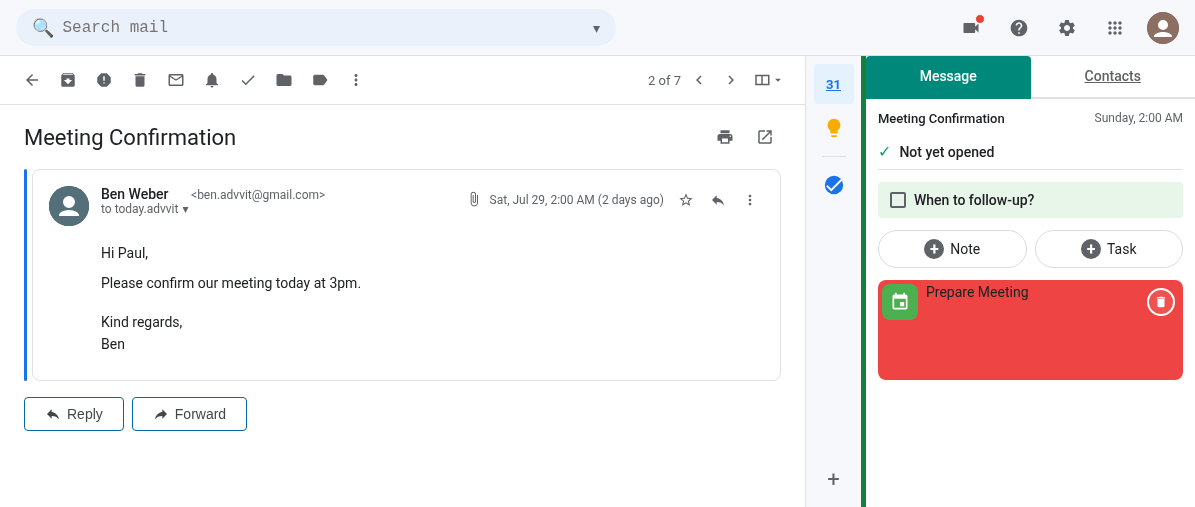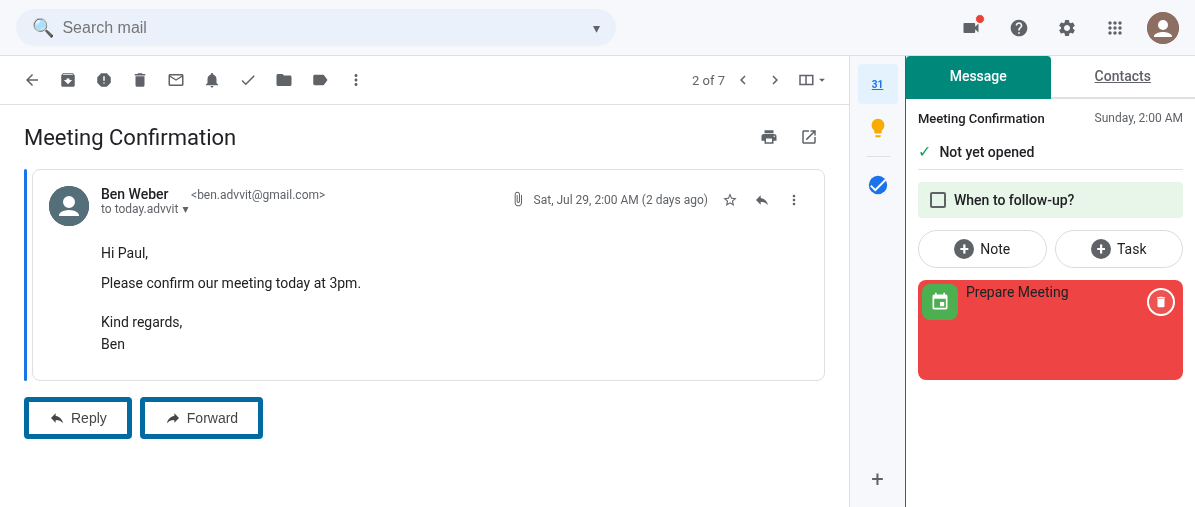--- a/index.html
+++ b/index.html
@@ -1,21 +1,21 @@
 <!DOCTYPE html>
 <html><head>
   <meta charset="utf-8">
   <style>
     * { box-sizing: border-box; margin: 0; padding: 0; }
     body { font-family: 'Google Sans', Roboto, Arial, sans-serif; font-size: 14px; background: #f1f3f4; display: flex; flex-direction: column; height: 507px; width: 1195px; overflow: hidden; }
 
     
     .topbar { display: flex; align-items: center; background: #f6f8fc; padding: 8px 16px; gap: 12px; border-bottom: 1px solid #e0e0e0; height: 56px; }
     .search-bar { display: flex; align-items: center; background: #eaf1fb; border-radius: 24px; padding: 8px 16px; flex: 1; max-width: 600px; gap: 8px; }
-    .search-bar input { border: none; background: transparent; outline: none; font-size: 16px; color: #a16207; width: 100%; }
+    .search-bar input { border: none; background: transparent; outline: none; font-size: 16px; color: #a16207; width: 100%; font-family: Liberation Mono, monospace; }
     .topbar-icons { display: flex; align-items: center; gap: 16px; margin-left: auto; }
     .topbar-icon { width: 32px; height: 32px; display: flex; align-items: center; justify-content: center; border-radius: 50%; cursor: pointer; font-size: 18px; color: #5f6368; }
     .avatar { width: 32px; height: 32px; border-radius: 50%; background: #8d6e63; display: flex; align-items: center; justify-content: center; color: white; font-size: 14px; overflow: hidden; }
     .notification-badge { position: relative; }
     .notification-badge::after { content: ''; position: absolute; top: 2px; right: 2px; width: 8px; height: 8px; background: #ea4335; border-radius: 50%; border: 1px solid #f6f8fc; }
 
     
     .main { display: flex; flex: 1; overflow: hidden; }
 
     
@@ -44,24 +44,24 @@
     .email-header { display: flex; align-items: flex-start; gap: 12px; margin-bottom: 16px; }
     .sender-avatar { width: 40px; height: 40px; border-radius: 50%; background: #4a4a4a; display: flex; align-items: center; justify-content: center; color: white; font-size: 14px; flex-shrink: 0; }
     .sender-info { flex: 1; }
     .email-meta { display: flex; align-items: center; gap: 8px; margin-left: auto; font-size: 12px; color: #5f6368; }
     .email-meta-icons { display: flex; gap: 4px; }
     .email-meta-icon { width: 28px; height: 28px; display: flex; align-items: center; justify-content: center; border-radius: 50%; cursor: pointer; color: #5f6368; font-size: 14px; }
     .email-body { font-size: 14px; color: #202124; line-height: 1.6; padding-left: 52px; }
     .email-body p { margin-bottom: 8px; }
 
     .reply-section { display: flex; gap: 8px; padding: 16px 0; }
-    .reply-btn { display: flex; align-items: center; gap: 6px; padding: 8px 20px; border: 5px solid #0369a1; border-radius: 4px; cursor: pointer; background: #fff; font-size: 14px; color: #444746; }
-
-    
-    .right-panel { width: 290px; background: #fff; border-left: 1px solid #15803d; display: flex; flex-direction: column; overflow: hidden; }
+    .reply-btn { display: flex; align-items: center; gap: 6px; padding: 8px 20px; border: 1px solid #0369a1; border-radius: 4px; cursor: pointer; background: #fff; font-size: 14px; color: #444746; }
+
+    
+    .right-panel { width: 334px; background: #fff; border-left: 5px solid #15803d; display: flex; flex-direction: column; overflow: hidden; }
     .panel-tabs { display: flex; border-bottom: 2px solid #e0e0e0; }
     .panel-tab { flex: 1; padding: 12px; text-align: center; font-size: 14px; cursor: pointer; font-weight: 500; border-bottom: 3px solid transparent; margin-bottom: -2px; }
     .panel-tab.active { color: #fff; background: #00897b; border-radius: 4px 4px 0 0; }
     .panel-tab.inactive { color: #5f6368; background: transparent; text-decoration: underline; }
 
     .panel-content { flex: 1; overflow-y: auto; padding: 12px; }
     .panel-row { display: flex; justify-content: space-between; align-items: flex-start; margin-bottom: 8px; font-size: 13px; }
 
     .not-opened-row { display: flex; align-items: center; gap: 8px; padding: 8px 0; border-bottom: 1px solid #e0e0e0; margin-bottom: 12px; }
     .check-icon { color: #0f9d58; font-size: 16px; }
@@ -281,21 +281,21 @@
               <path d="M14 9V5l7 7-7 7v-4.1c-5 0-8.5 1.6-11 5.1 1-5 4-10 11-11z"></path>
             </svg>
           <span>Forward</span>
         </button>
       </div>
     </div>
   </div>
 
   <div class="side-icons">
     <div class="side-icon-btn" style="background:#e3f2fd; font-weight:600; font-size:12px; color:#1a73e8; border-radius:4px;">
-      <span style="font-size:10px; font-weight:700; color:#1a73e8;text-decoration:underline;">31</span>
+      <span style="font-size:13px; font-weight:700; color:#1a73e8;text-decoration:underline;">31</span>
     </div>
     <div class="side-icon-btn" style="color:#f9ab00;">
       <svg width="22" height="22" viewBox="0 0 24 24" fill="#f9ab00">
           <path d="M9 21c0 .55.45 1 1 1h4c.55 0 1-.45 1-1v-1H9v1zm3-19C8.14 2 5 5.14 5 9c0 2.38 1.19 4.47 3 5.74V17c0 .55.45 1 1 1h6c.55 0 1-.45 1-1v-2.26c1.81-1.27 3-3.36 3-5.74 0-3.86-3.14-7-7-7z"></path>
         </svg>
     </div>
     <div class="side-icon-divider"></div>
     <div class="side-icon-btn side-icon-active">
       <svg width="22" height="22" viewBox="0 0 24 24" fill="#1a73e8">
           <circle cx="12" cy="12" r="10" fill="#1a73e8"></circle>

